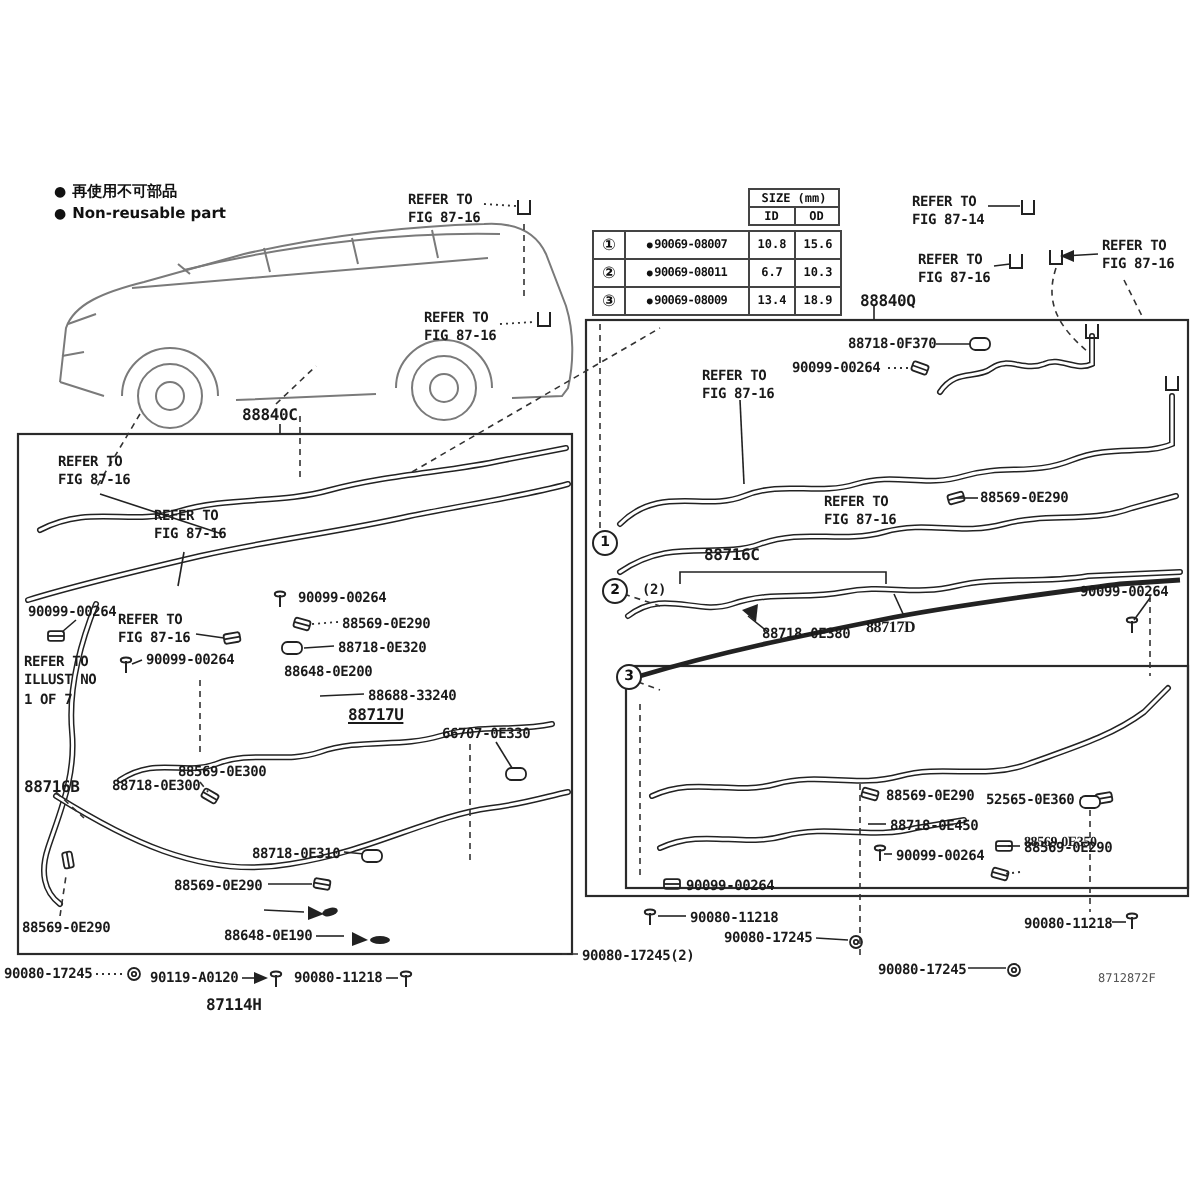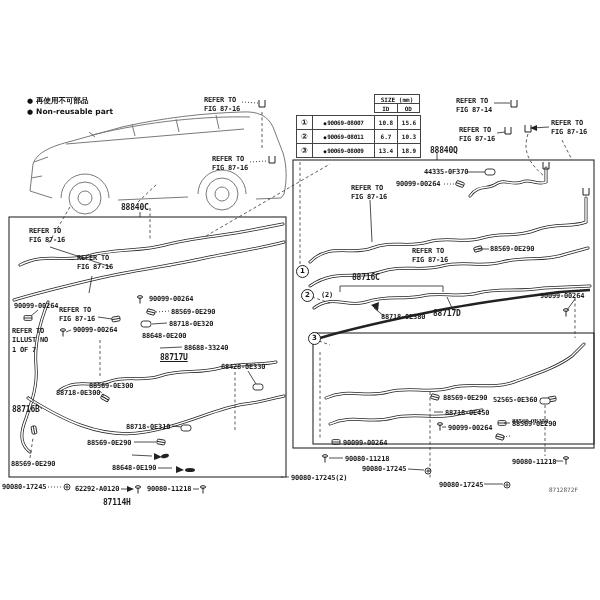--- a/index.html
+++ b/index.html
@@ -9,21 +9,21 @@
   
   #labels{position:absolute;left:0;top:0;width:556px;height:600px;pointer-events:none;}
   .lbl{position:absolute;font:bold 7px "DejaVu Sans Mono",monospace;color:#1a1a1a;
        white-space:pre;line-height:1.35;letter-spacing:-0.2px;}
   .lbl.big{font-size:8px;}
   .callout{position:absolute;width:11px;height:11px;border:1px solid #222;border-radius:50%;
            font:bold 7px "DejaVu Sans",sans-serif;color:#111;text-align:center;line-height:11px;
            background:#fff;}
   
   .legend{position:absolute;left:27px;top:91px;font:bold 7.5px "DejaVu Sans",sans-serif;color:#111;}
-  .legend .row{height:11px;line-height:20px;white-space:nowrap;}
+  .legend .row{height:11px;line-height:10px;white-space:nowrap;}
   .legend .blt{font-size:7px;margin-right:3px;}
   
   table.szA,table.szB{position:absolute;border-collapse:collapse;table-layout:fixed;
       font:bold 6px "DejaVu Sans Mono",monospace;color:#111;}
   table.szA{left:374px;top:94px;width:46px;}
   table.szB{left:296px;top:115px;width:125px;}
   table.szA td,table.szB td{border:1px solid #444;padding:0;text-align:center;overflow:hidden;}
   table.szA td{height:8px;}
   table.szB td{height:13px;}
   td.part{text-align:left;padding-left:2px;font-size:6px;letter-spacing:-0.3px;}
@@ -298,58 +298,58 @@
 FIG 87-16</div>
       <div class="lbl" style="left: 77px; top: 254px;">REFER TO
 FIG 87-16</div>
       <div class="lbl" style="left: 59px; top: 306px;">REFER TO
 FIG 87-16</div>
       <div class="lbl" style="left: 12px; top: 327px;">REFER TO
 ILLUST NO
 1 OF 7</div>
       <div class="lbl big" style="left: 430px; top: 146px;">88840Q</div>
       <div class="lbl big" style="left: 121px; top: 203px;">88840C</div>
-      <div class="lbl" style="left: 424px; top: 168px;">44335-0F370</div>
+      <div class="lbl" style="left: 424px; top: 168px;">88718-0F370</div>
       <div class="lbl" style="left: 396px; top: 180px;">90099-00264</div>
       <div class="lbl" style="left: 490px; top: 245px;">88569-0E290</div>
       <div class="lbl" style="left: 540px; top: 292px;">90099-00264</div>
       <div class="lbl big" style="left: 352px; top: 273px;">88716C</div>
       <div class="lbl" style="left: 381px; top: 313px;">88718-0E380</div>
-      <div class="lbl big" style="left: 433px; top: 309px;">88717D</div>
+      <div class="lbl big" style="left: 433px; top: 309px; font-family: Liberation Serif, serif;">88717D</div>
       <div class="lbl" style="left: 443px; top: 394px;">88569-0E290</div>
       <div class="lbl" style="left: 493px; top: 396px;">52565-0E360</div>
       <div class="lbl" style="left: 445px; top: 409px;">88718-0E450</div>
       <div class="lbl" style="left: 448px; top: 424px;">90099-00264</div>
       <div class="lbl" style="left: 512px; top: 420px;">88569-0E290</div>
       <div class="lbl" style="left: 512px; top: 417px; font-family: Liberation Serif, serif;">88569-0E350</div>
       <div class="lbl" style="left: 512px; top: 458px;">90080-11218</div>
       <div class="lbl" style="left: 439px; top: 481px;">90080-17245</div>
       <div class="lbl" style="left: 343px; top: 439px;">90099-00264</div>
       <div class="lbl" style="left: 345px; top: 455px;">90080-11218</div>
       <div class="lbl" style="left: 362px; top: 465px;">90080-17245</div>
       <div class="lbl" style="left: 291px; top: 474px;">90080-17245(2)</div>
       <div class="lbl" style="left: 14px; top: 302px;">90099-00264</div>
       <div class="lbl" style="left: 73px; top: 326px;">90099-00264</div>
       <div class="lbl" style="left: 149px; top: 295px;">90099-00264</div>
       <div class="lbl" style="left: 171px; top: 308px;">88569-0E290</div>
       <div class="lbl" style="left: 169px; top: 320px;">88718-0E320</div>
       <div class="lbl" style="left: 130px; top: 332px; margin-left: 12px;">88648-0E200</div>
       <div class="lbl" style="left: 184px; top: 344px;">88688-33240</div>
-      <div class="lbl big" style="left: 160px; top: 353px; text-decoration: underline;">88717U</div>
-      <div class="lbl" style="left: 221px; top: 363px;">68428-0E330</div>
-      <div class="lbl big" style="left: 12px; top: 389px; margin-top: 16px;">88716B</div>
+      <div class="lbl big" style="left: 174px; top: 353px; text-decoration: underline;">88717U</div>
+      <div class="lbl" style="left: 221px; top: 363px;">66707-0E330</div>
+      <div class="lbl big" style="left: 12px; top: 389px;">88716B</div>
       <div class="lbl" style="left: 56px; top: 389px;">88718-0E300</div>
       <div class="lbl" style="left: 89px; top: 382px;">88569-0E300</div>
       <div class="lbl" style="left: 126px; top: 423px;">88718-0E310</div>
       <div class="lbl" style="left: 87px; top: 439px;">88569-0E290</div>
       <div class="lbl big" style="left: 103px; top: 452px; margin-top: 46px;">87114H</div>
       <div class="lbl" style="left: 112px; top: 464px;">88648-0E190</div>
       <div class="lbl" style="left: 11px; top: 460px;">88569-0E290</div>
       <div class="lbl" style="left: 2px; top: 483px;">90080-17245</div>
-      <div class="lbl" style="left: 75px; top: 485px;">62292-A0120</div>
+      <div class="lbl" style="left: 75px; top: 485px;">90119-A0120</div>
       <div class="lbl" style="left: 147px; top: 485px;">90080-11218</div>
       <div class="lbl" style="left: 321px; top: 291px;">(2)</div>
       <div class="callout" style="left: 296px; top: 265px;">1</div>
       <div class="callout" style="left: 301px; top: 289px;">2</div>
       <div class="callout" style="left: 308px; top: 332px;">3</div>
     </div>
 
   <div class="diagcode">8712872F</div>
 </div>
 

